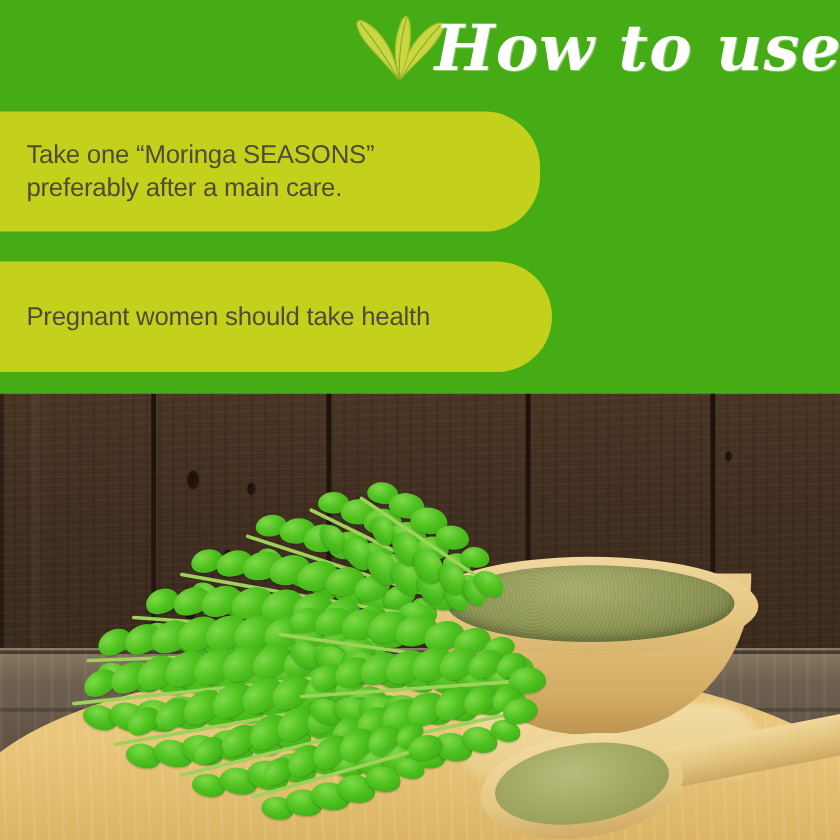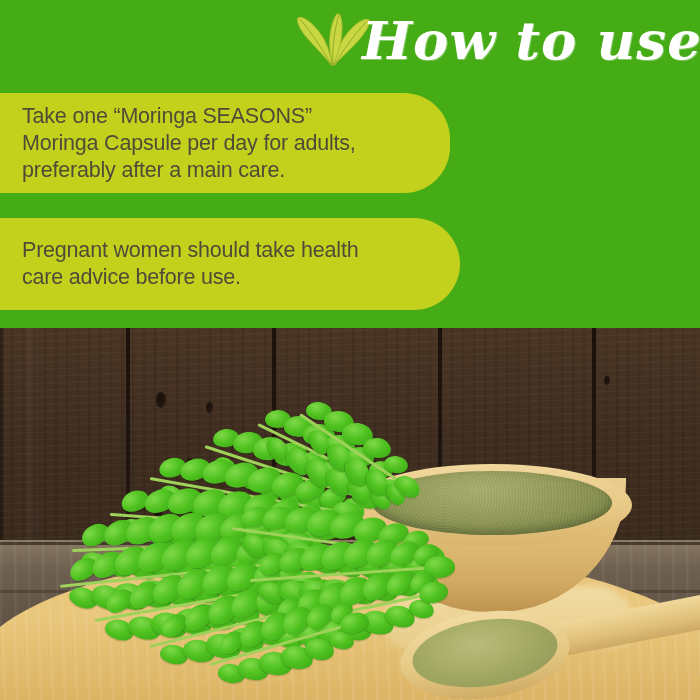--- a/index.html
+++ b/index.html
@@ -296,27 +296,25 @@
           <path d="M38 58 C46 44 57 28 71 13"></path>
           <path d="M37 57 C36 42 38 22 43 7"></path>
         </g>
       </svg>
     </span>
     <div class="title-script">How to use</div>
   </div>
 
   <div class="callout callout-1">
     <div class="callout-line">Take one “Moringa SEASONS”</div>
-    <div class="callout-line">Moringa Capsule per day for adults,</div>
     <div class="callout-line">preferably after a main care.</div>
   </div>
 
   <div class="callout callout-2">
     <div class="callout-line">Pregnant women should take health</div>
-    <div class="callout-line">care advice before use.</div>
   </div>
 
   <div class="photo">
     <div class="wall"></div>
     <div class="wall-grain"></div>
 
     <div class="plank-seam" style="left:126px"></div>
     <div class="plank-seam" style="left:272px"></div>
     <div class="plank-seam" style="left:438px"></div>
     <div class="plank-seam" style="left:592px"></div>

